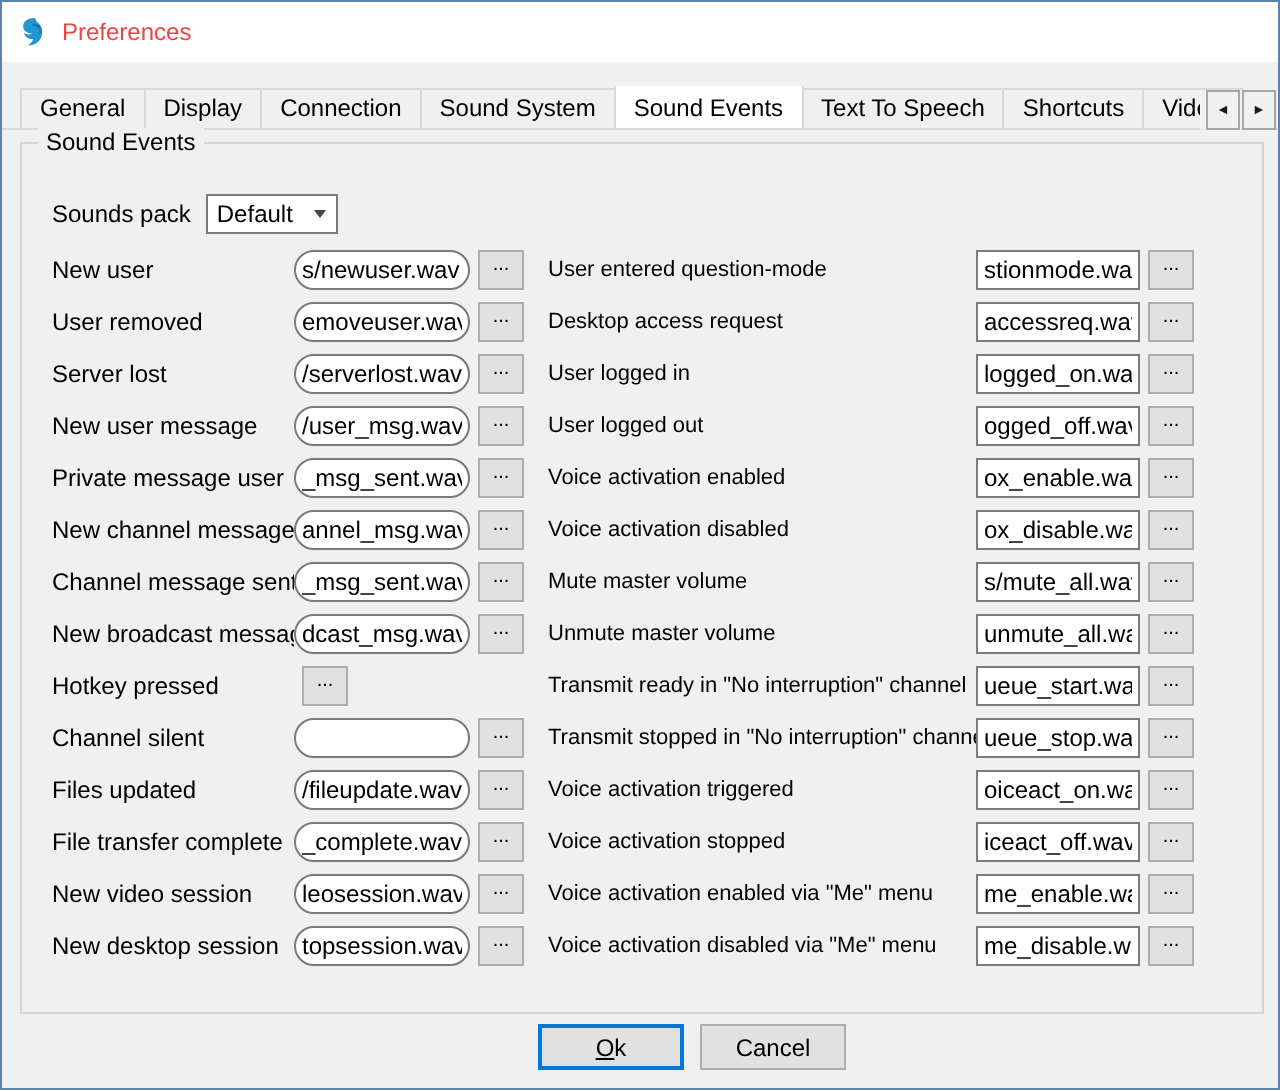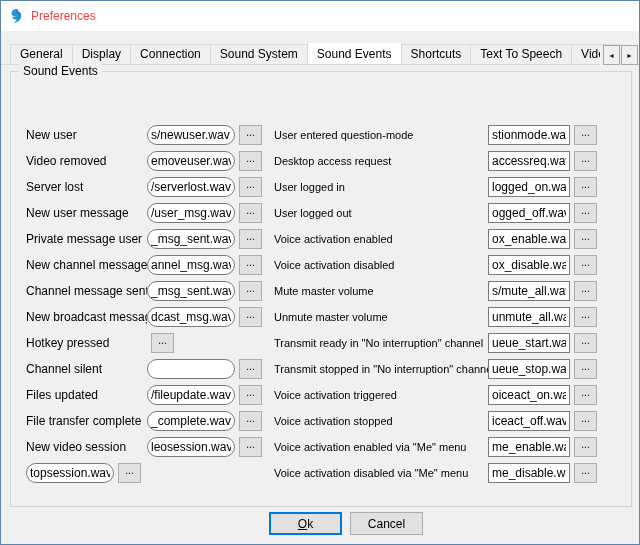--- a/index.html
+++ b/index.html
@@ -74,45 +74,54 @@
     </svg>
     <span class="title">Preferences</span>
   </div>
 
   <div class="tabbar">
     <div class="tab">General</div>
     <div class="tab">Display</div>
     <div class="tab">Connection</div>
     <div class="tab">Sound System</div>
     <div class="tab active">Sound Events</div>
+    <div class="tab">Text To Speech</div>
     <div class="tab">Shortcuts</div>
-    <div class="tab">Text To Speech</div>
     <div class="tab">Video</div>
   </div>
   <div class="tab-scrollers">
     <button class="tab-scroll">
         <span>◄</span>
       </button>
     <button class="tab-scroll">
         <span>►</span>
       </button>
   </div>
 
   <div class="groupbox">
     <span class="group-title">Sound Events</span>
 
+    <div class="sounds-pack">
+      <span class="sp-label">Sounds pack</span>
+      <div class="combo">
+        <span class="combo-value">Default</span>
+        <span class="combo-arrow">
+            <i></i>
+          </span>
+      </div>
+    </div>
 
     <div class="col col-left">
       <div class="row">
         <span class="rlabel">New user</span>
         <input class="rinput" type="text" value="s/newuser.wav" style="">
         <button class="rbrowse">...</button>
       </div>
       <div class="row">
-        <span class="rlabel">Video removed</span>
+        <span class="rlabel">User removed</span>
         <input class="rinput" type="text" value="emoveuser.wav" style="">
         <button class="rbrowse">...</button>
       </div>
       <div class="row">
         <span class="rlabel">Server lost</span>
         <input class="rinput" type="text" value="/serverlost.wav" style="">
         <button class="rbrowse">...</button>
       </div>
       <div class="row">
         <span class="rlabel">New user message</span>
@@ -157,20 +166,21 @@
         <span class="rlabel">File transfer complete</span>
         <input class="rinput" type="text" value="_complete.wav" style="">
         <button class="rbrowse">...</button>
       </div>
       <div class="row">
         <span class="rlabel">New video session</span>
         <input class="rinput" type="text" value="leosession.wav" style="">
         <button class="rbrowse">...</button>
       </div>
       <div class="row">
+        <span class="rlabel">New desktop session</span>
         <input class="rinput" type="text" value="topsession.wav" style="">
         <button class="rbrowse">...</button>
       </div>
     </div>
 
     <div class="col col-right">
       <div class="row">
         <span class="rlabel">User entered question-mode</span>
         <input class="rinput" type="text" value="stionmode.wav" style="">
         <button class="rbrowse">...</button>

